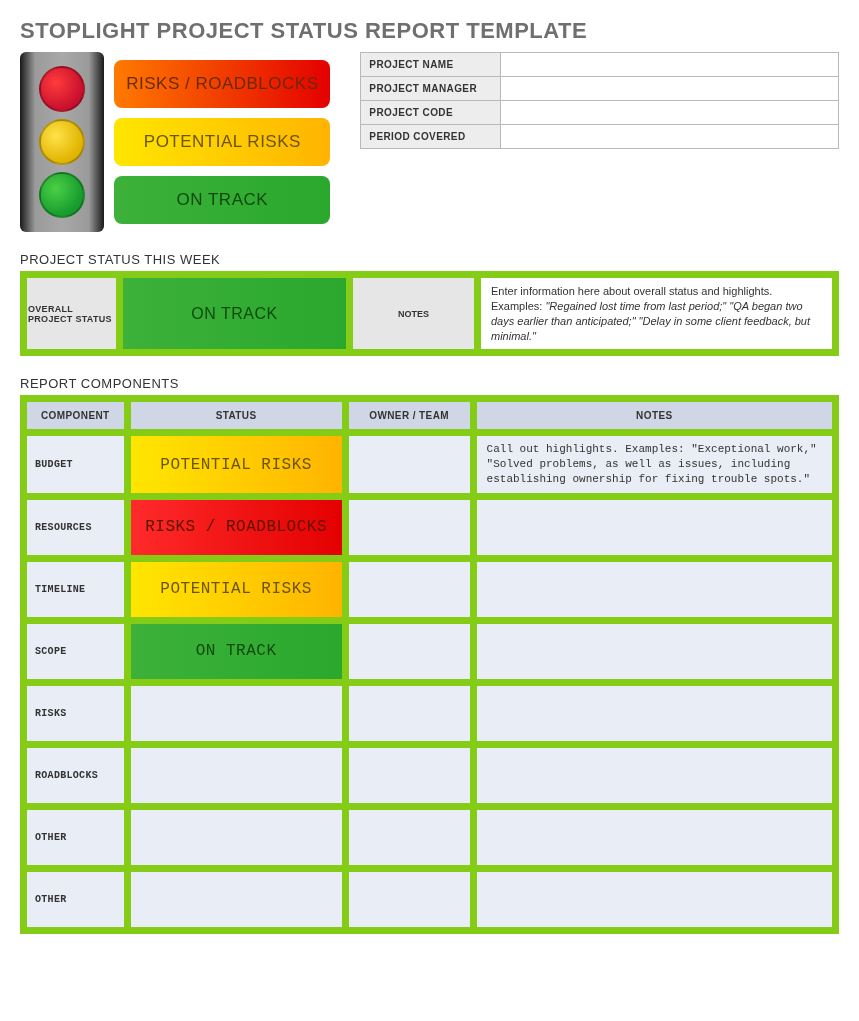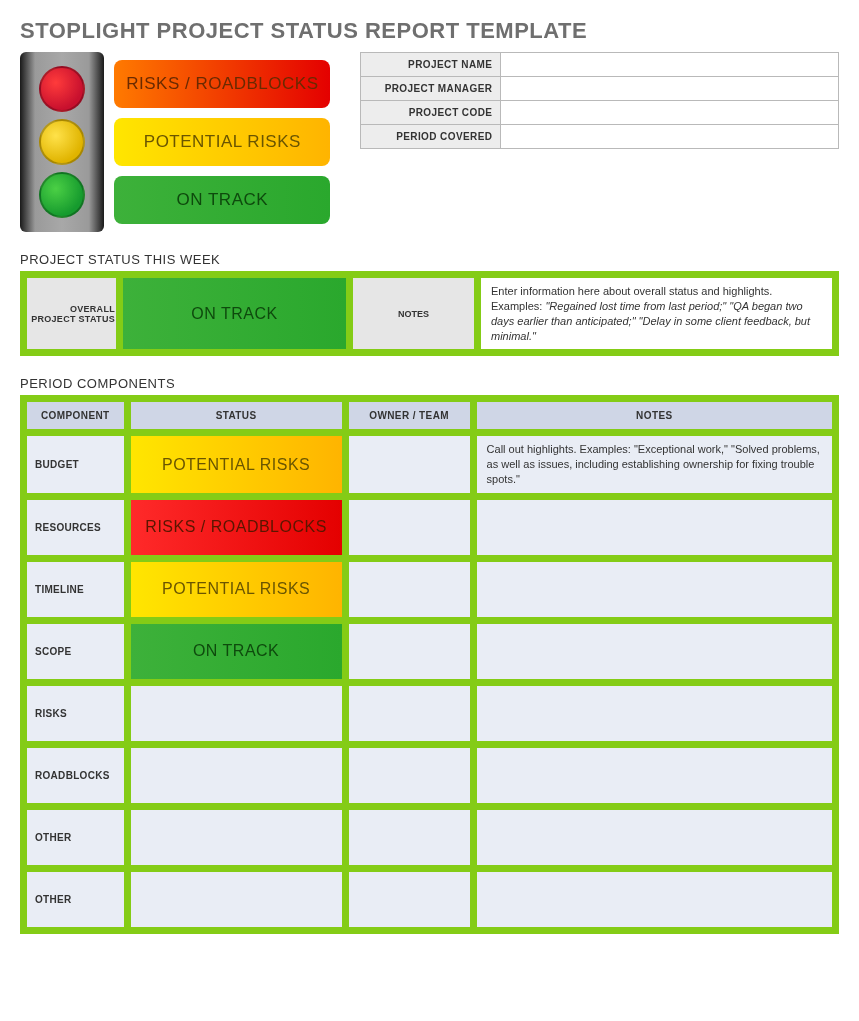--- a/index.html
+++ b/index.html
@@ -47,53 +47,52 @@
     font-size: 17px; letter-spacing:.5px; font-weight:500;
   }
   .pill.red    { background: linear-gradient(90deg,#ff7a00,#e40000); color:#6a2a00; }
   .pill.yellow { background: linear-gradient(90deg,#ffe600,#ffb400); color:#6a5500; }
   .pill.green  { background: linear-gradient(90deg,#3db13a,#2aa82d); color:#0e4a0d; }
 
   .meta {
     margin-left: 20px;
     border-collapse: collapse;
     width: 488px;
-    text-align: right;
   }
   .meta td { border:1px solid #b9b9b9; font-size:10px; padding:6px 8px; letter-spacing:.4px; }
   .meta td.k { background:#ededed; font-weight:700; width:140px; }
   .meta td.v { background:#fff; }
 
   
   .section-label { font-size:13px; letter-spacing:.5px; margin:20px 0 4px 0; }
 
   table.grid { border-collapse:collapse; width:100%; }
   table.grid th, table.grid td { border:7px solid #84cc16; }
 
   
   .sw td { height:78px; }
-  .sw .hdr { background:#e6e6e6; font-size:9px; font-weight:700; text-align:right; width:96px; letter-spacing:.3px; }
+  .sw .hdr { background:#e6e6e6; font-size:9px; font-weight:700; text-align:left; width:96px; letter-spacing:.3px; }
   .sw .status { width:230px; padding:0; }
   .sw .noteslbl { background:#e6e6e6; font-size:9px; font-weight:700; text-align:center; width:128px; }
   .sw .notes { background:#fff; font-size:11px; padding:6px 10px; line-height:1.35; }
   .sw .notes .ex { font-style:italic; }
 
   .status-pill {
     width:100%; height:100%;
     display:flex; align-items:center; justify-content:center;
     font-size:16px; letter-spacing:.5px;
   }
   .sp-green  { background: linear-gradient(90deg,#3db13a,#2aa82d); color:#0e4a0d; }
   .sp-yellow { background: linear-gradient(90deg,#ffe600,#ffb400); color:#6a5500; }
   .sp-red    { background: linear-gradient(90deg,#ff2a2a,#e40000); color:#5a1600; }
 
   
   .comp th { background:#cfd6e6; font-size:10px; font-weight:700; padding:8px 14px; letter-spacing:.4px; }
   .comp th.c1{width:100px;} .comp th.c2{width:218px;margin-top:31px;} .comp th.c3{width:128px;}
-  .comp td { background:#e9edf5; height:62px; font-size:10px; }
+  .comp td { background:#e9edf5; height:62px; font-size:10px;font-family:Liberation Mono, monospace; }
   .comp td.name { font-weight:700; padding-left:8px; letter-spacing:.3px; }
   .comp td.status { padding:0; }
   .comp td.notes { font-size:11px; padding:6px 10px; vertical-align:top; line-height:1.35; }
 </style>
 </head>
 <body>
 
 <h1 class="title">STOPLIGHT PROJECT STATUS REPORT TEMPLATE</h1>
 
 <div class="top">
@@ -140,21 +139,21 @@
       <div id="overall-pill" class="status-pill sp-green">ON TRACK</div>
     </td>
     <td class="noteslbl">NOTES</td>
     <td class="notes">
       <span>Enter information here about overall status and highlights. Examples: </span><span class="ex">"Regained lost time from last period;" "QA began two days earlier than anticipated;" "Delay in some client feedback, but minimal."</span>
     </td>
   </tr>
 </tbody>
   </table>
 
-<div class="section-label">PERIOD COMPONENTS</div>
+<div class="section-label">REPORT COMPONENTS</div>
 <table class="grid comp">
   <thead>
       <tr id="comp-head">
         <th class="c1">COMPONENT</th>
         <th class="c2">STATUS</th>
         <th class="c3">OWNER / TEAM</th>
         <th class="c4">NOTES</th>
       </tr>
     </thead>
   <tbody id="comp-body">

